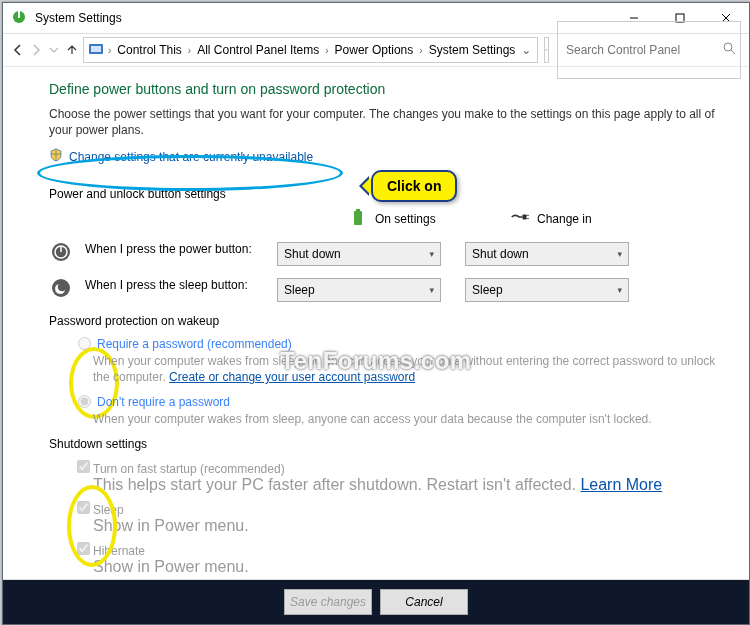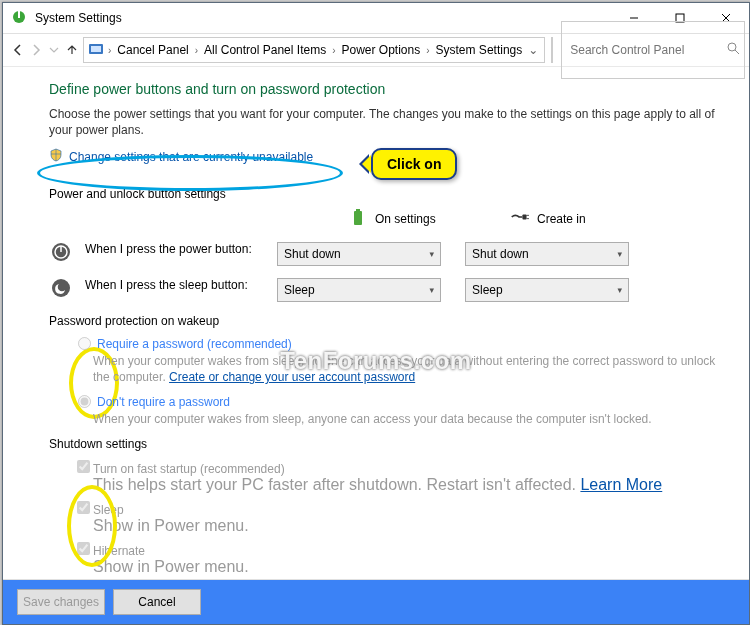--- a/index.html
+++ b/index.html
@@ -39,21 +39,21 @@
   .sel{width:150px;height:22px;border:1px solid #adadad;background:#efefef;display:flex;align-items:center;justify-content:space-between;padding:0 6px;margin-right:12px;font-size:12px;}
   .sel .arr{font-size:9px;color:#555;}
   .opt{margin:6px 0 0 24px;position:relative;}
   .opt input[type=radio],.opt input[type=checkbox]{margin-right:6px;vertical-align:-2px;}
   .opt .t1{color:#3b82f6;}
   .opt .desc{margin:2px 0 6px 20px;color:#9a9a9a;font-size:12px;line-height:1.35;}
   .opt .desc a,.link{color:#0754aa;text-decoration:underline;cursor:pointer;}
   .chk-line{margin:4px 0 0 24px;}
   .chk-line .t1{color:#9a9a9a;}
   .chk-line .desc{margin:0 0 4px 20px;color:#9a9a9a;font-size:16px;}
-  .footer{height:44px;border-top:1px solid #e0e0e0;display:flex;align-items:center;justify-content:flex-start;padding:0 14px;gap:8px;background:#3b82f6;}
+  .footer{height:44px;border-top:1px solid #e0e0e0;display:flex;align-items:center;justify-content:center;padding:0 14px;gap:8px;background:#0f172a;font-style:italic;}
   .btn{min-width:86px;height:24px;border:1px solid #adadad;background:#e1e1e1;display:flex;align-items:center;justify-content:center;font-size:12px;}
   .btn.dis{color:#9a9a9a;}
   
   .circle-blue{position:absolute;border:3px solid #00a3e0;border-radius:50%/50%;pointer-events:none;}
   .circle-yellow{position:absolute;border:4px solid #f3e600;border-radius:50%;pointer-events:none;}
   .callout{position:absolute;background:#fff200;border:2px solid #1b3e8a;border-radius:10px;padding:6px 14px;font-weight:700;font-size:14px;color:#000;box-shadow:2px 2px 4px rgba(0,0,0,.3);}
   .callout:before{content:"";position:absolute;left:-24px;top:50%;transform:translateY(-50%);border:10px solid transparent;border-right-color:#1b3e8a;}
   .callout:after{content:"";position:absolute;left:-20px;top:50%;transform:translateY(-50%);border:9px solid transparent;border-right-color:#fff200;}
   .watermark{position:absolute;left:50%;top:280px;transform:translateX(-50%);font-size:24px;font-weight:700;color:rgba(255,255,255,.9);text-shadow:0 0 3px #888,0 0 3px #888;pointer-events:none;letter-spacing:.5px;}
 </style>
@@ -112,21 +112,21 @@
         </svg>
       </div>
 
     <div class="crumb-wrap">
       <span class="crumb-icon"><svg viewBox="0 0 16 16">
             <rect x="1" y="3" width="14" height="10" rx="1" fill="#3a78c4"></rect>
             <rect x="3" y="5" width="10" height="6" fill="#cfe4ff"></rect>
           </svg></span>
       <div class="crumbs">
         <span class="crumb-sep">›</span>
-        <span class="crumb">Cancel Panel</span>
+        <span class="crumb">Control This</span>
           <span class="crumb-sep">›</span>
         <span class="crumb">All Control Panel Items</span>
           <span class="crumb-sep">›</span>
         <span class="crumb">Power Options</span>
           <span class="crumb-sep">›</span>
         <span class="crumb">System Settings</span>
       </div>
       <span class="crumbv">⌄</span>
     </div>
     <div class="refresh">
@@ -152,40 +152,40 @@
       <span><svg viewBox="0 0 14 14">
             <path d="M7 1 L12 3 V7 C12 10 9.5 12.5 7 13 C4.5 12.5 2 10 2 7 V3 Z" fill="#f7c948" stroke="#1863b7" stroke-width=".6"></path>
             <path d="M7 1 L7 13" stroke="#1863b7" stroke-width=".5"></path>
             <path d="M2 6 H12" stroke="#1863b7" stroke-width=".5"></path>
           </svg></span>
       <span>Change settings that are currently unavailable</span>
     </div>
 
     
     <div class="circle-blue" style="left:34px;top:88px;width:300px;height:30px;"></div>
-    <div class="callout" style="left:368px;top:81px;">Click on</div>
+    <div class="callout" style="left:368px;top:103px;">Click on</div>
 
     <div class="section-h">Power and unlock button settings</div>
 
     <div class="cols">
       <div class="col">
         <span><svg viewBox="0 0 18 20">
               <rect x="5" y="4" width="8" height="14" rx="1" fill="#4fa83d"></rect>
               <rect x="7" y="2" width="4" height="2" fill="#4fa83d"></rect>
             </svg></span>
         <span>On settings</span>
       </div>
       <div class="col">
         <span><svg viewBox="0 0 22 14">
               <path d="M1 7 Q5 3 10 7 L14 7" stroke="#333" stroke-width="2" fill="none"></path>
               <rect x="14" y="4" width="5" height="6" rx="1" fill="#333"></rect>
               <line x1="19" y1="5" x2="22" y2="5" stroke="#333"></line>
               <line x1="19" y1="9" x2="22" y2="9" stroke="#333"></line>
             </svg></span>
-        <span>Create in</span>
+        <span>Change in</span>
       </div>
     </div>
 
     <div class="row">
       <span class="icon">
           <svg viewBox="0 0 20 20">
             <circle cx="10" cy="10" r="9" fill="#5a5a5a"></circle>
             <circle cx="10" cy="10" r="6" fill="none" stroke="#fff" stroke-width="1.5"></circle>
             <line x1="10" y1="4" x2="10" y2="10" stroke="#fff" stroke-width="1.5"></line>
           </svg>

